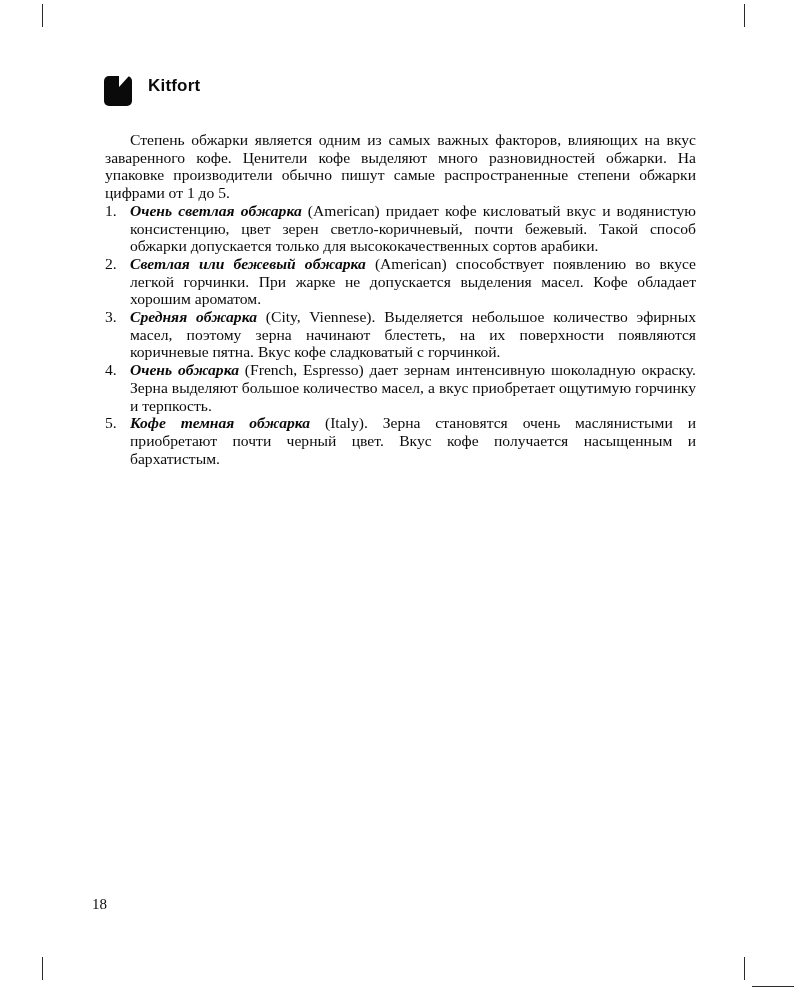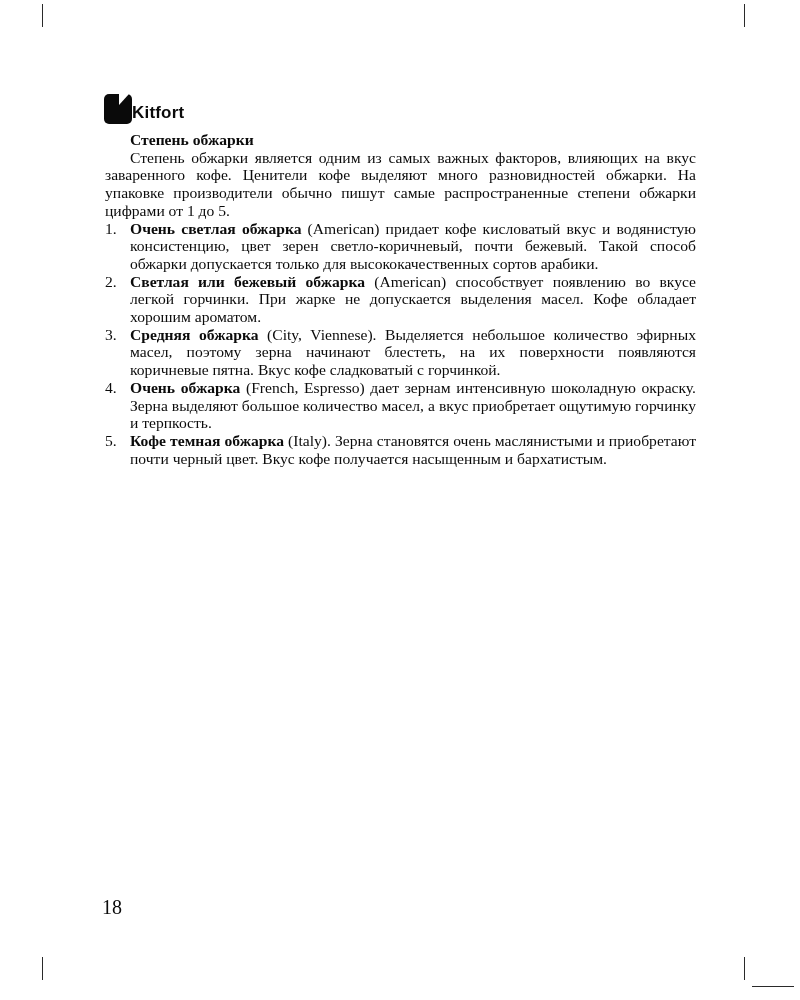--- a/index.html
+++ b/index.html
@@ -18,22 +18,22 @@
   .crop.v{width:1px;height:23px;}
   .crop.h{height:1px;width:42px;}
   .crop.tl{left:42px;top:4px;}
   .crop.tr{left:744px;top:4px;}
   .crop.bl{left:42px;top:957px;}
   .crop.brv{left:744px;top:957px;}
   .crop.brh{left:752px;top:986px;}
 
   
   .brand{
-    position:absolute;left:104px;top:94px;
-    display:flex;align-items:flex-end;gap:0;
+    position:absolute;left:104px;top:76px;
+    display:flex;gap:16px;
   }
   .logo-icon{display:block;line-height:0;}
   .brand-name{
     font-family:"Liberation Sans", sans-serif;
     font-weight:700;font-size:17px;letter-spacing:.2px;
     padding-bottom:1px;
   }
 
   
   .content{
@@ -44,25 +44,25 @@
     margin:0 0 0 25px;
     font-size:15.6px;font-weight:700;line-height:17.7px;
   }
   .intro{
     margin:0;text-align:justify;text-indent:25px;
   }
   .list{margin:0;}
   .li{display:flex;}
   .num{width:25px;flex-shrink:0;}
   .itxt{flex:1;text-align:justify;}
-  .lead{font-weight:700;}
+  .lead{font-weight:700;font-style:italic;}
 
   .page-number{
-    position:absolute;left:102px;top:896px;
-    font-size:20px;
+    position:absolute;left:92px;top:896px;
+    font-size:15px;
   }
 </style>
 </head>
 <body>
 
 <div class="page">
 
   <div class="crop v tl"></div>
   <div class="crop v tr"></div>
   <div class="crop v bl"></div>
@@ -73,21 +73,20 @@
     <span class="logo-icon">
       <svg width="28" height="30" viewBox="0 0 28 30" xmlns="http://www.w3.org/2000/svg">
         <rect x="0" y="0" width="28" height="30" rx="5" fill="#0a0a0a"></rect>
         <polygon points="15,0 25,0 15,11" fill="#ffffff"></polygon>
       </svg>
     </span>
     <span class="brand-name">Kitfort</span>
   </header>
 
   <main class="content">
-    <h2 class="heading">Степень обжарки</h2>
 
     <p class="intro">Степень обжарки является одним из самых важных факторов, влияющих на вкус заваренного кофе. Ценители кофе выделяют много разновидностей обжарки. На упаковке производители обычно пишут самые распространенные степени обжарки цифрами от 1 до 5.</p>
 
     <div class="list">
 
       <div class="li">
         <span class="num">1.</span>
         <div class="itxt"><span class="lead">Очень светлая обжарка</span><span> (American) придает кофе кисловатый вкус и водянистую консистенцию, цвет зерен светло-коричневый, почти бежевый. Такой способ обжарки допускается только для высококачественных сортов арабики.</span></div>
       </div>
 

